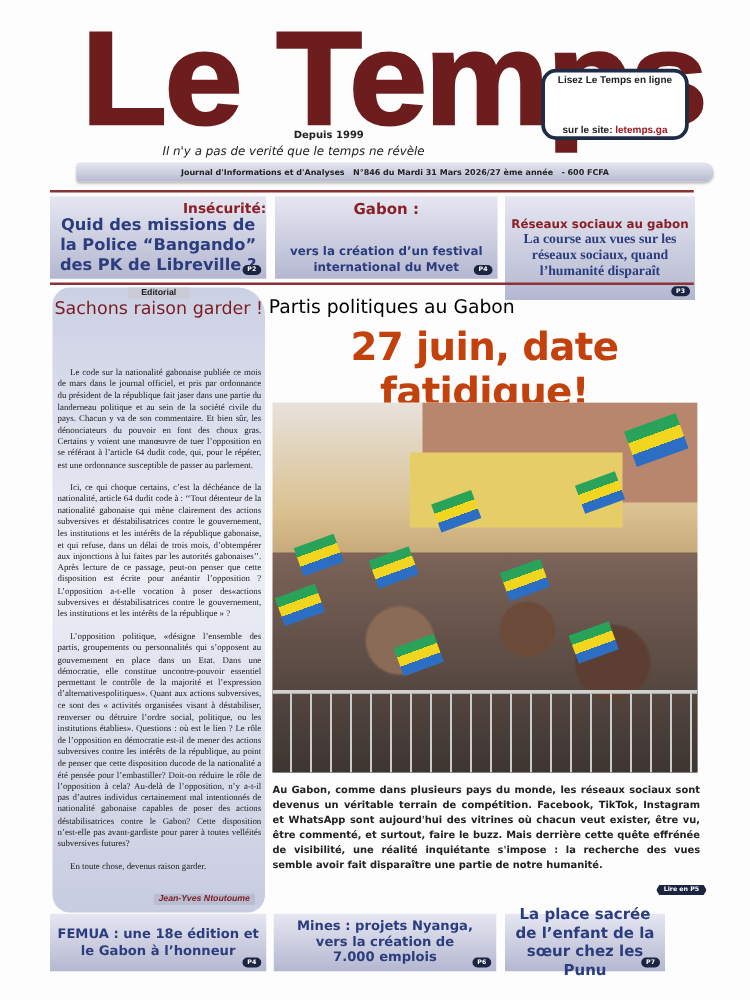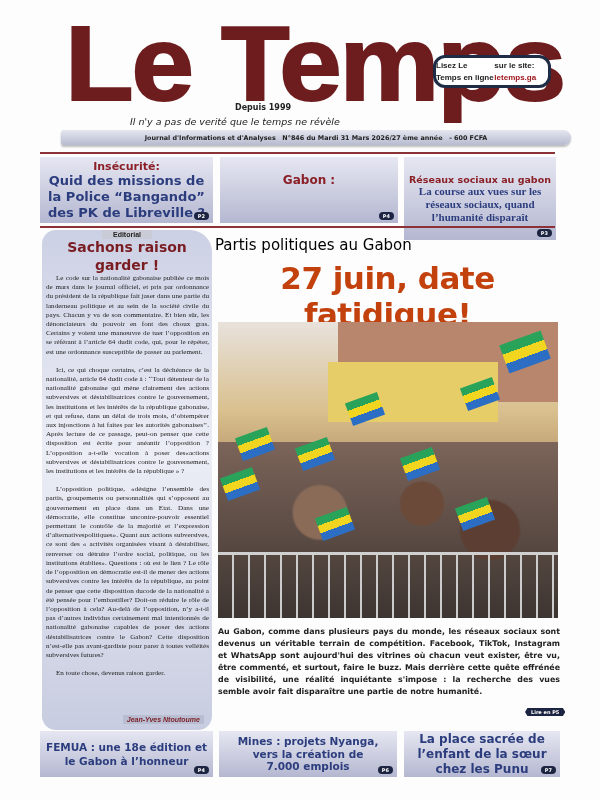--- a/index.html
+++ b/index.html
@@ -18,23 +18,23 @@
     position: absolute; left: 218px; top: 103px;
     font-family: "DejaVu Sans", sans-serif; font-weight: bold;
     font-size: 8px; color: #222; padding-left: 17px;
   }
   .slogan {
     position: absolute; left: 130px; top: 116px;
     font-family: "DejaVu Sans", sans-serif; font-style: italic;
     font-size: 9.5px; color: #222;
   }
   .online-box {
-    position: absolute; left: 433px; top: 55px; width: 118px; height: 33px;
+    position: absolute; left: 433px; top: 55px; width: 118px; height: 57px;
     border: 3px solid #1f2c45; border-radius: 12px; background: #fff;
-    display: flex; flex-direction: row; align-items: center; justify-content: space-between;
+    display: flex; flex-direction: column; align-items: center; justify-content: space-between;
     font-family: "Liberation Sans", sans-serif; font-weight: bold; font-size: 8px; color: #222;
     line-height: 1.4;
   }
   .online-box .site { color: #a0171e; }
 
   .info-band {
     position: absolute; left: 61px; top: 130px; width: 510px; height: 15px;
     background: linear-gradient(#e4e6f0, #b7bbcf);
     border-radius: 3px 8px 8px 3px;
     box-shadow: 0 2px 2px rgba(0,0,0,0.25);
@@ -64,25 +64,25 @@
     background: linear-gradient(#ccd0e4, #eceef6 45%, #c8cce0);
     border-radius: 14px 22px 14px 14px;
   }
   .ed-label {
     position: absolute; left: 60px; top: 0; width: 50px; height: 9px;
     background: #c9cbd6; font-family: "Liberation Sans", sans-serif; font-weight: bold;
     font-size: 7px; text-align: center; line-height: 9px; color: #222;
   }
   .ed-title {
     position: absolute; left: 0; top: 9px; width: 170px; text-align: center;
-    font-family: "DejaVu Sans", sans-serif; font-weight: bold; font-size: 14px; color: #7a1d22;
+    font-family: "DejaVu Sans", sans-serif; font-weight: normal; font-size: 14px; color: #7a1d22;
     line-height: 1.25;
   }
   .ed-body {
-    position: absolute; left: 4px; top: 44px; width: 163px;
+    position: absolute; left: 4px; top: 64px; width: 163px;
     font-family: "Liberation Serif", serif; font-size: 7.1px; line-height: 9.2px; color: #222;
     text-align: justify;
   }
   .ed-body p { text-indent: 10px; margin-bottom: 9px; }
   .ed-author {
     position: absolute; right: 8px; bottom: 6px;
     font-family: "Liberation Sans", sans-serif; font-style: italic; font-weight: bold;
     font-size: 7px; color: #7a1d22; background: #b9bdd1; padding: 1px 4px;
   }
 
@@ -127,27 +127,28 @@
 <div class="depuis">Depuis 1999</div>
 <div class="slogan">Il n'y a pas de verité que le temps ne révèle</div>
 <div class="online-box">
   <span>Lisez Le Temps en ligne</span>
   <span><span>sur le site: </span><span class="site">letemps.ga</span></span>
 </div>
 <div class="info-band">Journal d'Informations et d'Analyses   N°846 du Mardi 31 Mars 2026/27 ème année   - 600 FCFA</div>
 
 <div class="rule" style="top:152px"></div>
 
-<div class="teaser" style="left:40px; top:157px; width:173px; height:66px;">
+<div class="teaser" style="left:40px; top:157px; width:173px; height:66px;align-items:flex-end;">
   <div class="kicker">Insécurité:</div>
   <div style="font-size:13px; line-height:16px; padding:0 4px;">Quid des missions de la Police “Bangando” des PK de Libreville ?</div>
   <span class="badge">P2</span>
 </div>
 <div class="teaser" style="left:220px; top:157px; width:178px; height:66px;">
   <div class="kicker" style="font-size:12px; margin-bottom:21px;">Gabon :</div>
+  <div style="font-size:9.5px; line-height:13px; padding:0 6px;">vers la création d’un festival international du Mvet</div>
   <span class="badge">P4</span>
 </div>
 <div class="teaser" style="left:404px; top:157px; width:152px; height:83px;">
   <div class="kicker" style="font-size:9.5px;">Réseaux sociaux au gabon</div>
   <div style="font-size:11px; line-height:13px; padding:0 4px;font-family:Liberation Serif, serif;">La course aux vues sur les réseaux sociaux, quand l’humanité disparaît</div>
   <span class="badge">P3</span>
 </div>
 
 <div class="rule" style="top:226px; height:1.5px;"></div>
 
@@ -184,16 +185,16 @@
 <div class="read-more">Lire en P5</div>
 
 <div class="teaser" style="left:40px; top:731px; width:173px; height:46px;">
   <div style="font-size:10.5px; line-height:14px; padding:0 0;">FEMUA : une 18e édition et le Gabon à l’honneur</div>
   <span class="badge">P4</span>
 </div>
 <div class="teaser" style="left:219px; top:731px; width:178px; height:46px;">
   <div style="font-size:10.5px; line-height:12.5px; padding:0 18px;">Mines : projets Nyanga, vers la création de 7.000 emplois</div>
   <span class="badge">P6</span>
 </div>
-<div class="teaser" style="left:404px; top:731px; width:156px; height:46px;">
+<div class="teaser" style="left:404px; top:731px; width:128px; height:46px;">
   <div style="font-size:12px; line-height:15px; padding:0 4px;">La place sacrée de l’enfant de la sœur chez les Punu</div>
   <span class="badge">P7</span>
 </div>
 
 </body></html>

